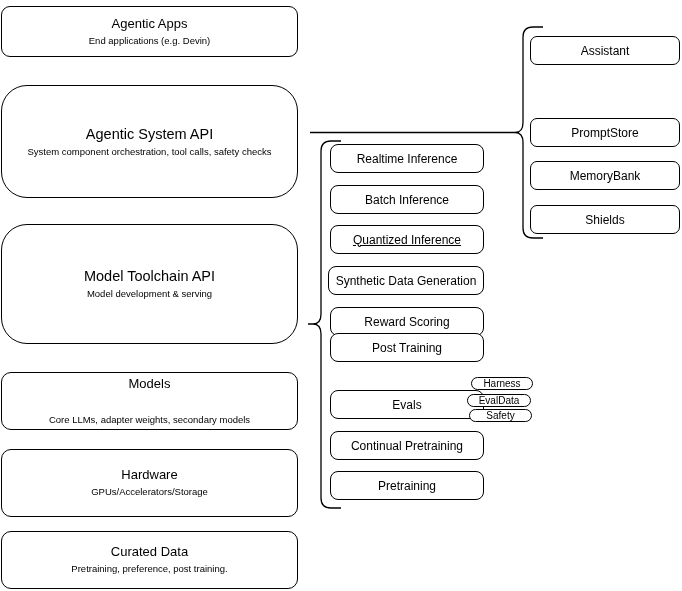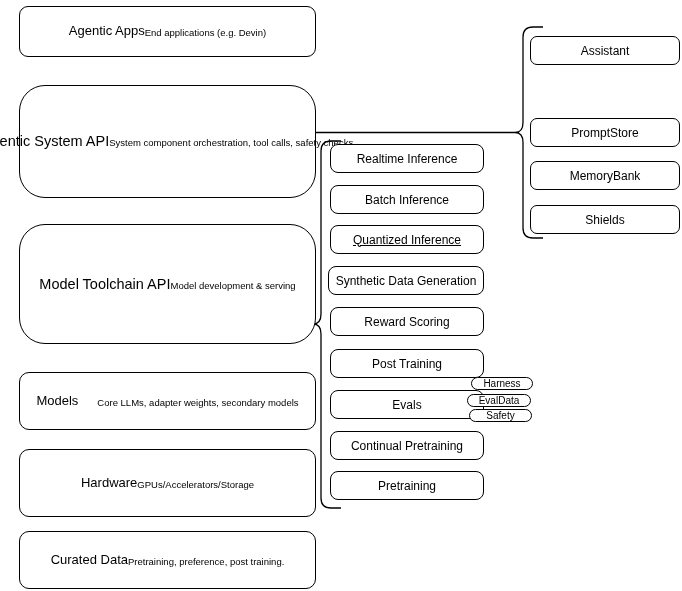--- a/index.html
+++ b/index.html
@@ -4,22 +4,22 @@
 <style>
   html,body{margin:0;padding:0;background:#ffffff;}
   .canvas{
     position:relative;width:682px;height:591px;background:#ffffff;
     font-family:"Liberation Sans","DejaVu Sans",sans-serif;color:#000;
     overflow:hidden;
   }
   svg.wires{position:absolute;left:0;top:0;pointer-events:none;}
   .node{
     position:absolute;box-sizing:border-box;background:#fff;
-    border:1.3px solid #000;display:flex;
-    align-items:center;justify-content:center;text-align:center;margin-left:18px;
+    border:1.3px solid #000;display:flex;flex-direction:column;
+    align-items:center;justify-content:center;text-align:center;
   }
   .node .title{font-size:13px;line-height:1.15;white-space:nowrap;}
   .node.big .title{font-size:14.5px;}
   .node .subtitle{font-size:9.5px;margin-top:4px;line-height:1.1;white-space:nowrap;}
   .simple{
     position:absolute;box-sizing:border-box;background:#fff;
     border:1.3px solid #000;border-radius:8px;
     display:flex;align-items:center;justify-content:center;
     font-size:12px;white-space:nowrap;
   }
@@ -82,21 +82,21 @@
   </div>
   <div class="simple" style="left:330px;top:225px;width:154px;height:29px;text-decoration:underline;">
     <span>Quantized Inference</span>
   </div>
   <div class="simple" style="left:328px;top:266px;width:156px;height:29px;">
     <span>Synthetic Data Generation</span>
   </div>
   <div class="simple" style="left:330px;top:307px;width:154px;height:29px;">
     <span>Reward Scoring</span>
   </div>
-  <div class="simple" style="left:330px;top:349px;width:154px;height:29px;">
+  <div class="simple" style="left:330px;top:333px;width:154px;height:29px;">
     <span>Post Training</span>
   </div>
   <div class="simple" style="left:330px;top:390px;width:154px;height:29px;">
     <span>Evals</span>
   </div>
   <div class="simple" style="left:330px;top:431px;width:154px;height:29px;">
     <span>Continual Pretraining</span>
   </div>
   <div class="simple" style="left:330px;top:471px;width:154px;height:29px;">
     <span>Pretraining</span>

